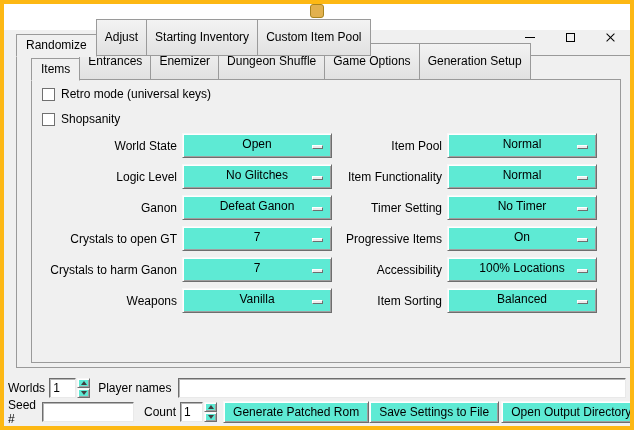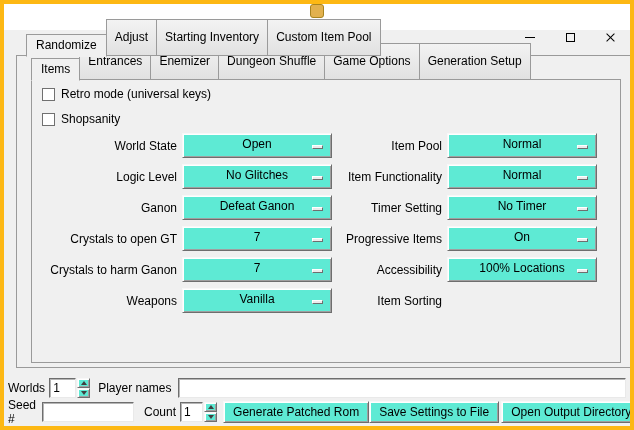--- a/index.html
+++ b/index.html
@@ -28,21 +28,21 @@
   .close-glyph::before { transform:rotate(45deg); }
   .close-glyph::after  { transform:rotate(-45deg); }
 
   
   .tabs { position:absolute; display:flex; align-items:flex-end; }
   .tab { background:linear-gradient(#f3f3f3,#e1e1e1); border:1px solid #9a9a9a;
     padding:10px 8px; line-height:15px; white-space:nowrap; cursor:default; }
   .tab + .tab { margin-left:-1px; }
   .tab.selected { background:#f0f0f0; border-bottom:1px solid #f0f0f0;
     padding:3px 9px; margin-bottom:-1px; position:relative; z-index:4; }
-  .outer-tabs { left:22px; top:30px; height:22px; z-index:3; }
+  .outer-tabs { left:12px; top:30px; height:22px; z-index:3; }
   .outer-pane { position:absolute; left:12px; top:51px; width:618px; height:313px;
     border:1px solid #9a9a9a; background:#f0f0f0; z-index:1; }
   .inner-tabs { left:14px; top:2px; height:22px; z-index:3; }
   .inner-pane { position:absolute; left:14px; top:23px; width:590px; height:284px;
     border:1px solid #9a9a9a; background:#f0f0f0; z-index:1; }
 
   
   .raised { background:#5eead4; border:1px solid;
     border-color:#f8f8f8 #6e6e6e #6e6e6e #f8f8f8;
     box-shadow: inset 1px 1px 0 #ffffff, inset -1px -1px 0 #9f9f9f; }
@@ -202,20 +202,24 @@
           </div>
         </div>
 
         <div class="opt-row">
           <span class="lbl c1">Weapons</span>
           <div class="optmenu raised">
             <span>Vanilla</span>
             <span class="indicator"></span>
           </div>
           <span class="lbl c2">Item Sorting</span>
+          <div class="optmenu raised">
+            <span>Balanced</span>
+            <span class="indicator"></span>
+          </div>
         </div>
 
       </div>
     </div>
   </div>
 
   <div class="bottom-row" id="row-worlds">
     <span class="mr4">Worlds</span>
     <div class="spin w-lg mr8">
       <div class="val sunken entry">1</div>

